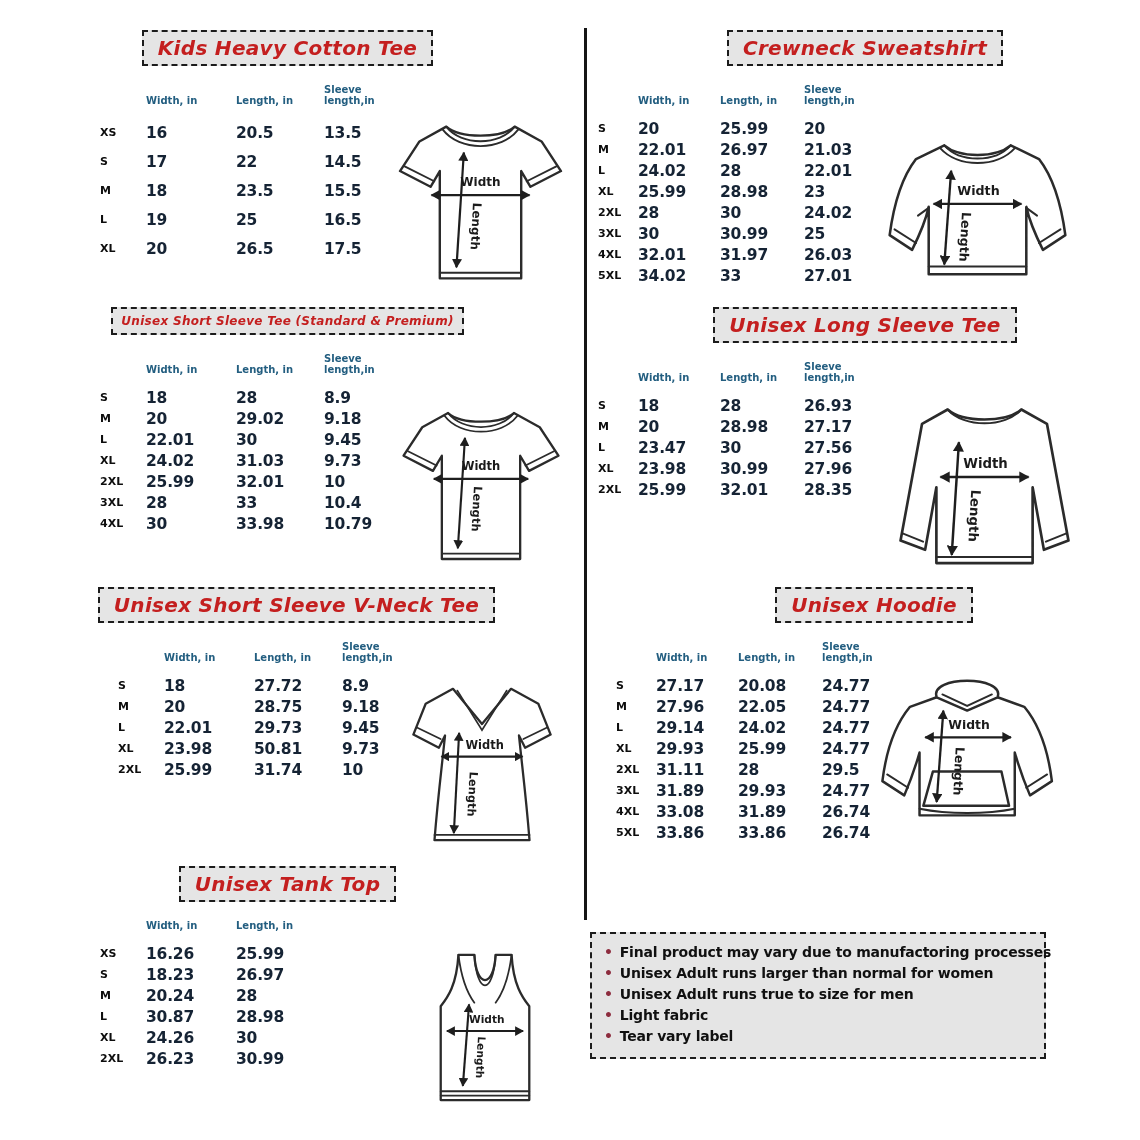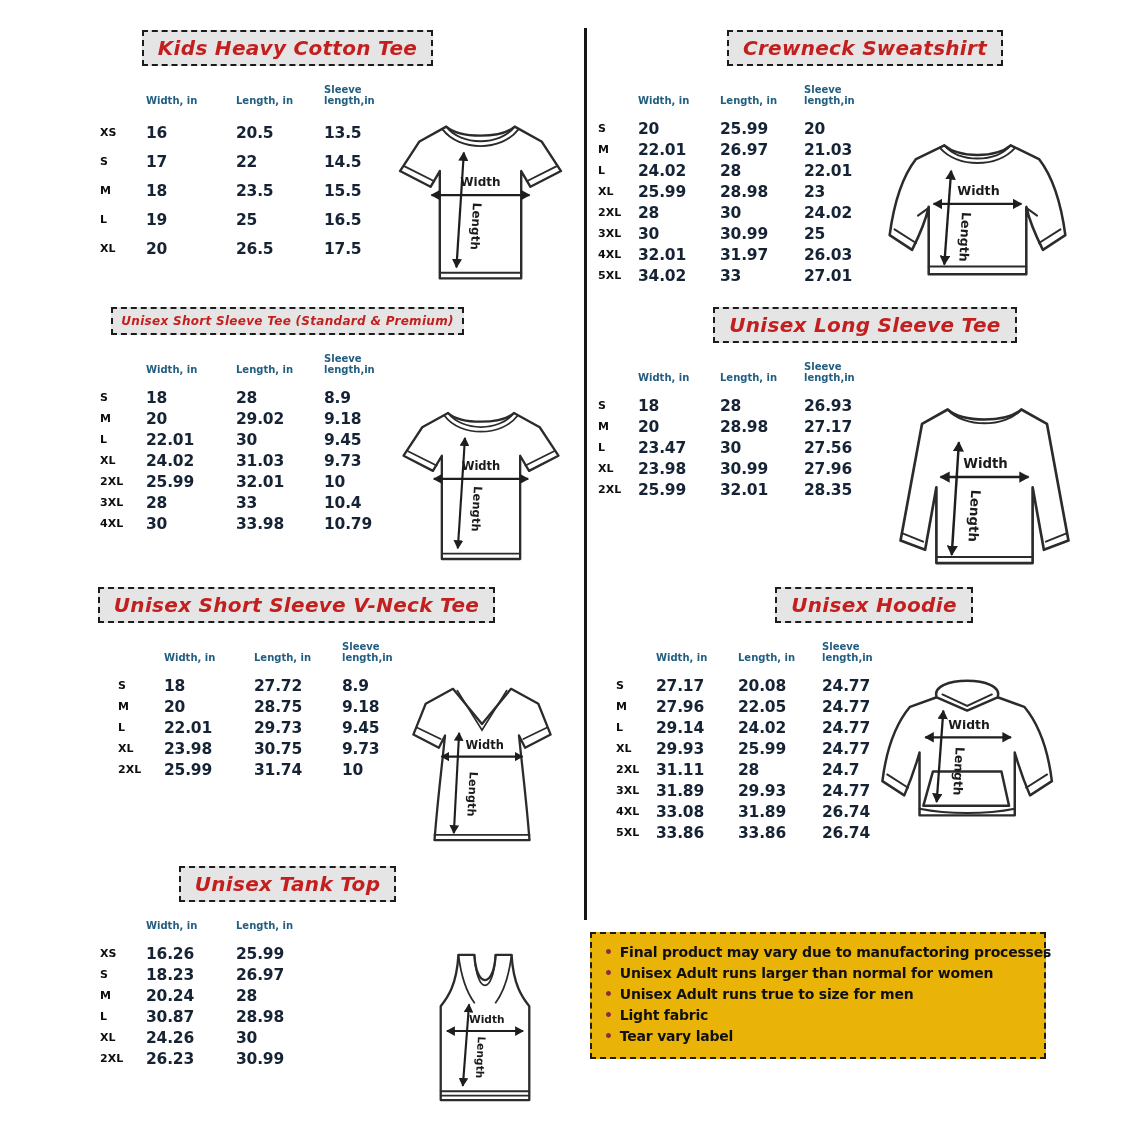--- a/index.html
+++ b/index.html
@@ -38,21 +38,21 @@
   #sec-vneck .garment{right:5px;  top:86px; width:176px;}
   #sec-tank  .garment{right:28px; top:80px; width:124px;}
   #sec-crew  .garment{right:60px; top:90px; width:205px;}
   #sec-ls    .garment{right:48px; top:80px; width:215px;}
   #sec-hoodie .garment{right:70px;top:76px; width:200px;}
   .cloth{fill:#ffffff;stroke:#2b2b2b;stroke-width:2.6;stroke-linejoin:round;}
   .gline{fill:none;stroke:#2b2b2b;stroke-width:2;stroke-linecap:round;}
   .arrow{stroke:#1e1e1e;stroke-width:2.4;fill:none;}
   svg text{font-family:"DejaVu Sans",sans-serif;font-weight:bold;fill:#1b1b1b;}
   .notes{margin-top:66px;margin-left:0;width:428px;border:2px dashed #1c1c1c;
-         padding:8px 12px 10px 12px;background:#eab308;}
+         padding:8px 12px 10px 12px;background:#e5e5e5;}
   .note{font-size:14px;font-weight:bold;color:#101010;line-height:1.5;
         letter-spacing:-0.2px;white-space:nowrap;}
   .note .bullet{color:#8d2c3e;margin-right:7px;}
 </style>
 </head>
 <body>
 
 <div class="page">
   <div class="divider"></div>
 
@@ -222,21 +222,21 @@
             </tr>
             <tr>
               <td class="size-cell">L</td>
               <td class="val-cell col0">22.01</td>
               <td class="val-cell col1">29.73</td>
               <td class="val-cell col2">9.45</td>
             </tr>
             <tr>
               <td class="size-cell">XL</td>
               <td class="val-cell col0">23.98</td>
-              <td class="val-cell col1">30.75</td>
+              <td class="val-cell col1">50.81</td>
               <td class="val-cell col2">9.73</td>
             </tr>
             <tr>
               <td class="size-cell">2XL</td>
               <td class="val-cell col0">25.99</td>
               <td class="val-cell col1">31.74</td>
               <td class="val-cell col2">10</td>
             </tr>
           </tbody>
       </table>
@@ -501,21 +501,21 @@
             <tr>
               <td class="size-cell">XL</td>
               <td class="val-cell col0">29.93</td>
               <td class="val-cell col1">25.99</td>
               <td class="val-cell col2">24.77</td>
             </tr>
             <tr>
               <td class="size-cell">2XL</td>
               <td class="val-cell col0">31.11</td>
               <td class="val-cell col1">28</td>
-              <td class="val-cell col2">24.7</td>
+              <td class="val-cell col2">29.5</td>
             </tr>
             <tr>
               <td class="size-cell">3XL</td>
               <td class="val-cell col0">31.89</td>
               <td class="val-cell col1">29.93</td>
               <td class="val-cell col2">24.77</td>
             </tr>
             <tr>
               <td class="size-cell">4XL</td>
               <td class="val-cell col0">33.08</td>

